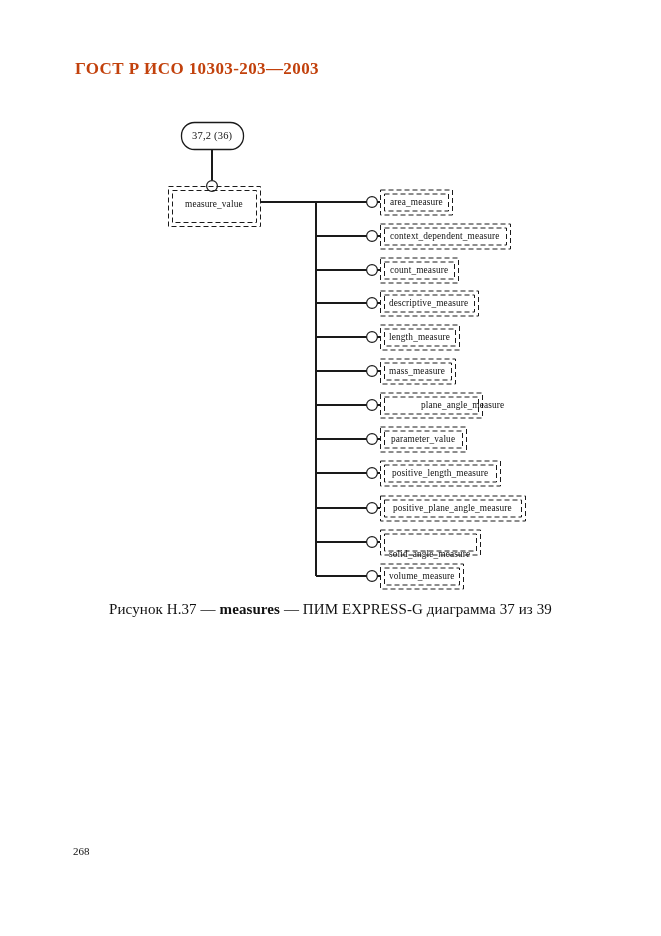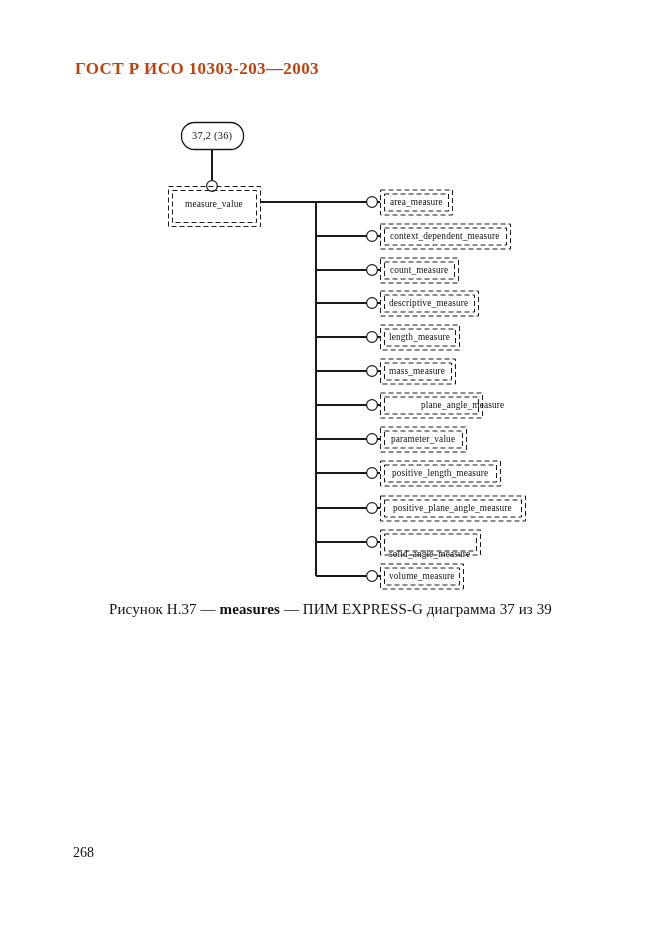--- a/index.html
+++ b/index.html
@@ -77,21 +77,21 @@
   }
   .caption b {
     font-weight: bold;
   }
 
   
   .folio {
     position: absolute;
     left: 73px;
     top: 845px;
-    font-size: 14px;
+    font-size: 11px;
     color: #111111;
   }
 </style>
 </head>
 <body>
 
 <div class="page">
 
   <div class="doc-header">ГОСТ Р ИСО 10303-203—2003</div>
 

